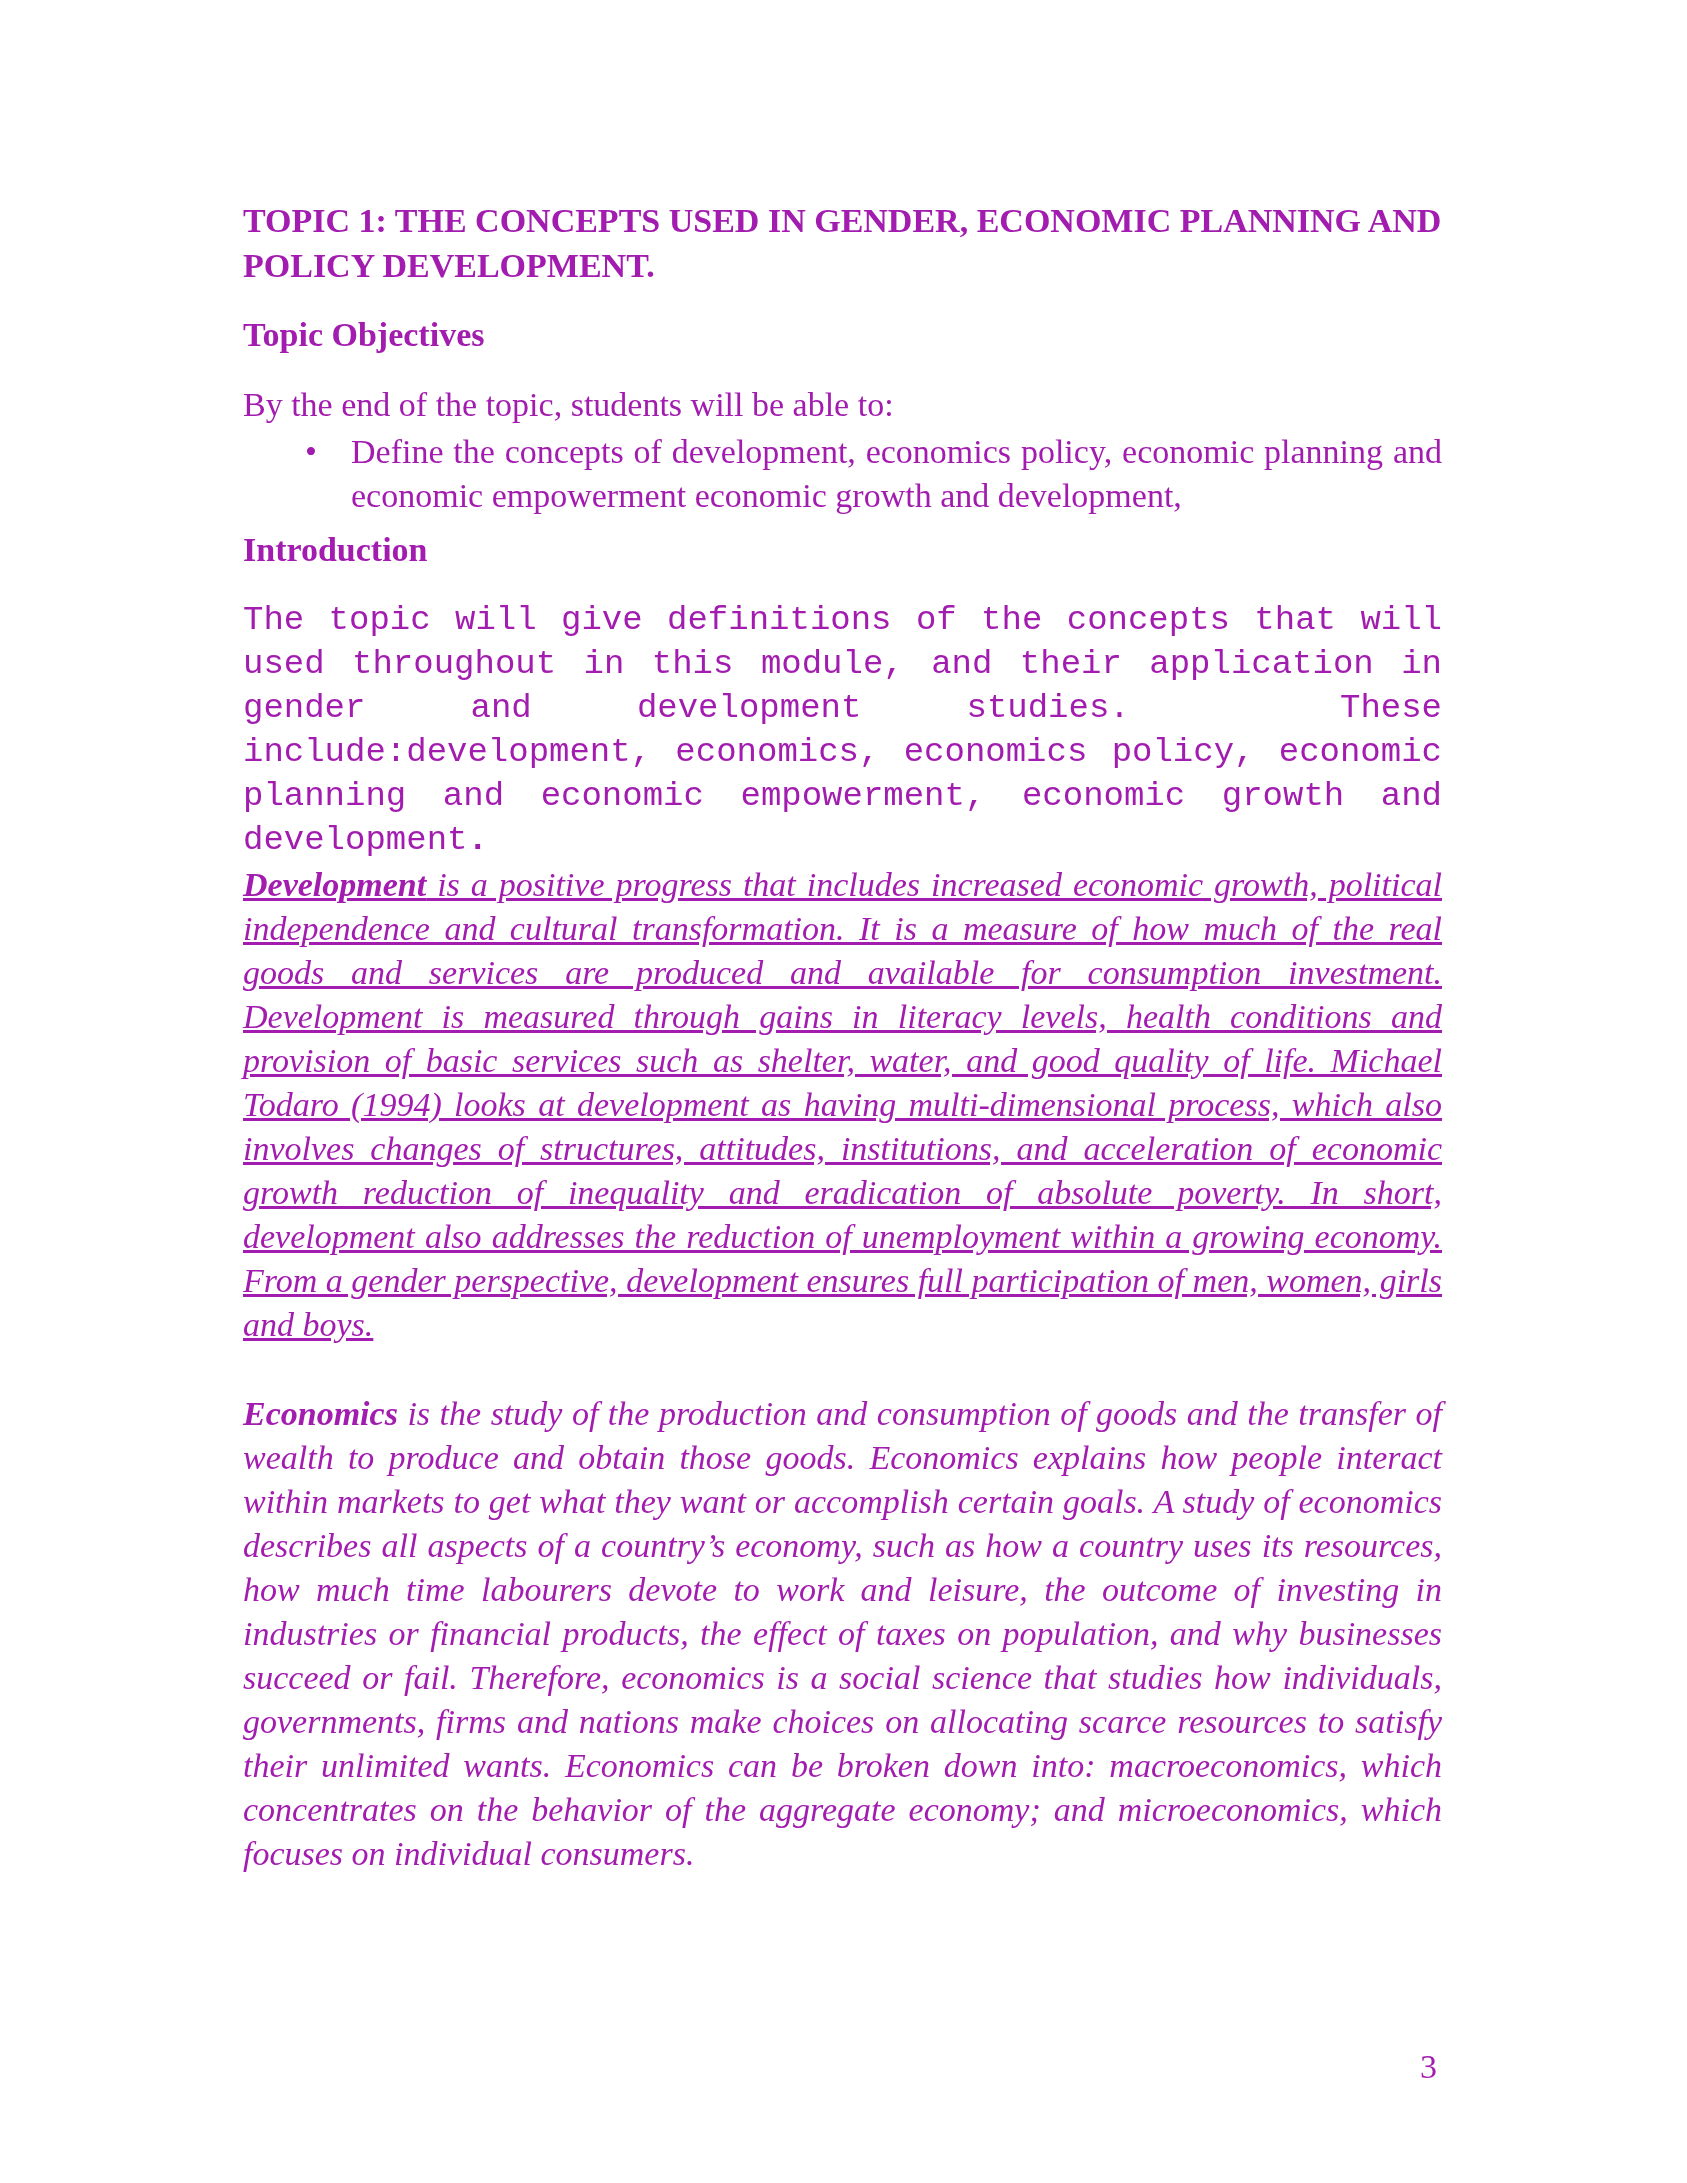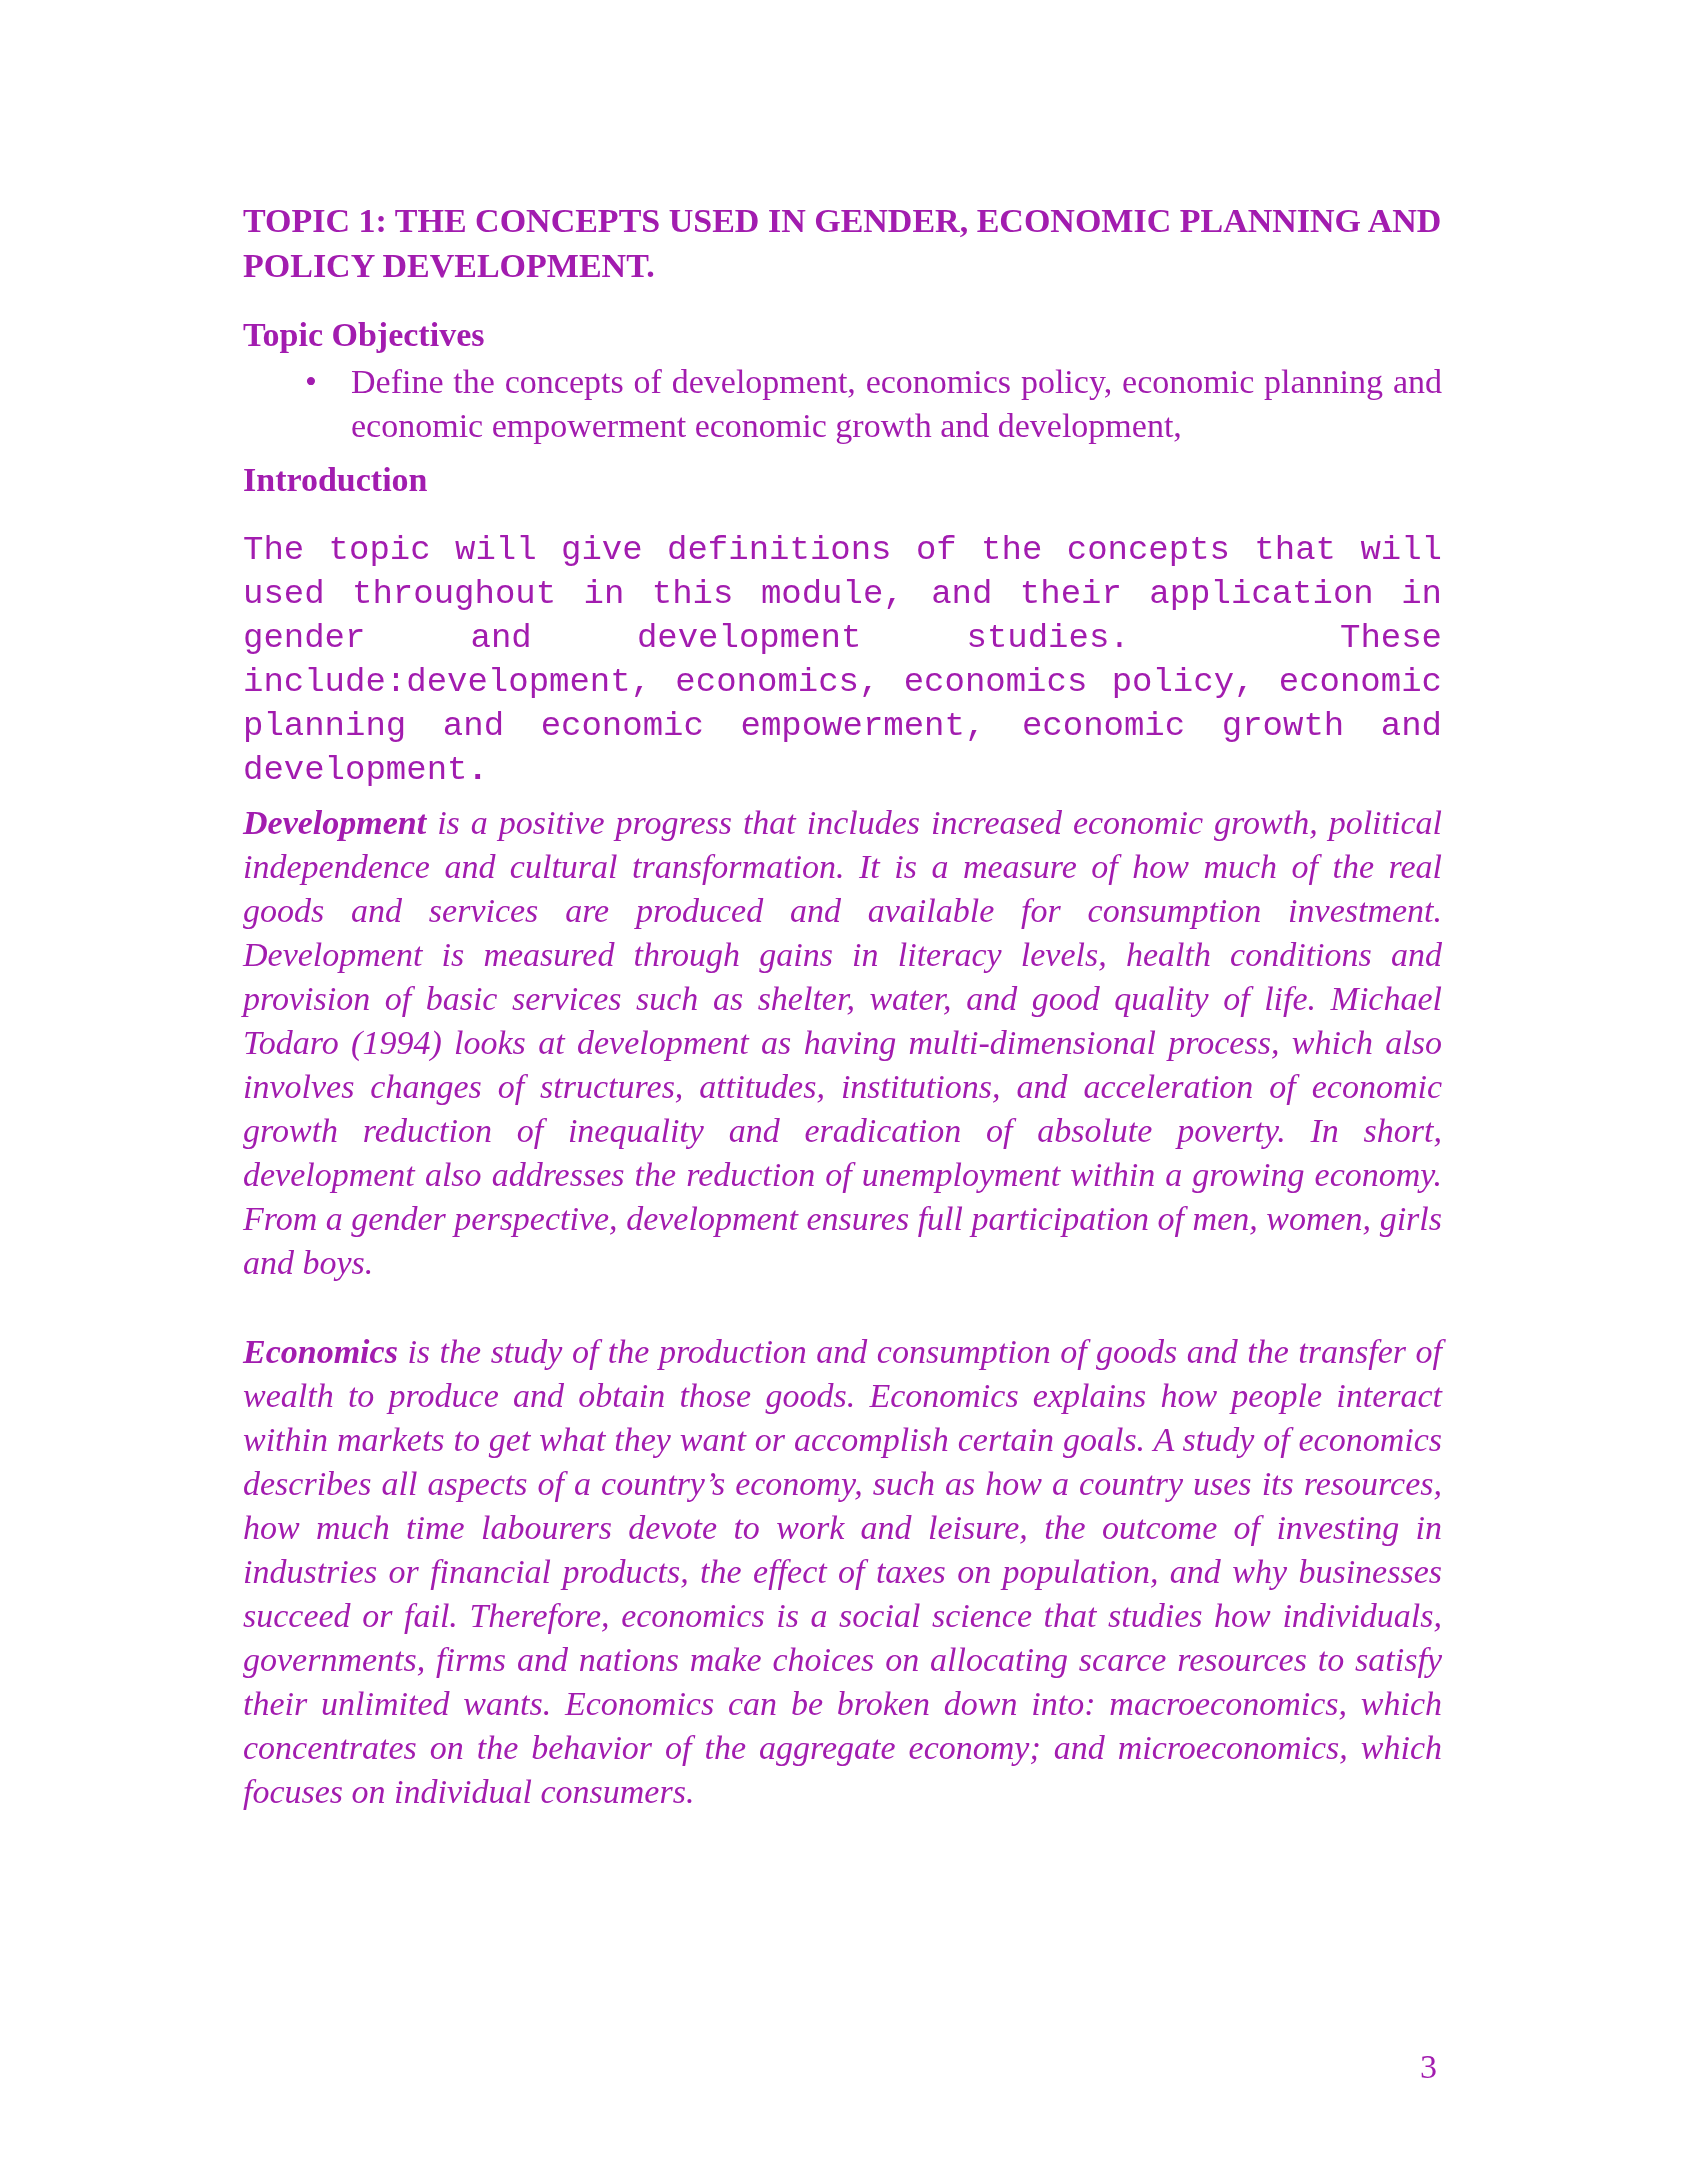--- a/index.html
+++ b/index.html
@@ -51,41 +51,42 @@
     text-align: justify;
   }
   .mt-introduction-heading { margin-top: 10px; }
   .mt-introduction-para { margin-top: 26px; font-family: Liberation Mono, monospace; }
   .mt-course-content { margin-top: 44px; }
   .mt-definitions-heading { margin-top: 46px; }
   .definition-para {
     font-style: italic;
     text-align: justify;
   }
-  .mt-development { margin-top: 9px; }
+  .mt-development { margin-top: 1px; text-decoration: underline; }
   .mt-economics { margin-top: 45px; }
   .term { font-weight: bold; }
   .bold { font-weight: bold; }
   .page-number {
     position: absolute;
     top: 2045px;
     right: 250px;
     line-height: 44px;
     text-align: right;
   }
 </style>
 </head>
 <body>
 
 <div class="page">
 
   <h1 class="doc-title">TOPIC 1: THE CONCEPTS USED IN GENDER, ECONOMIC PLANNING AND POLICY DEVELOPMENT.</h1>
 
   <h2 class="heading mt-objectives-heading">Topic Objectives</h2>
 
+  <p class="body-text mt-objectives-lead">By the end of the topic, students will be able to:</p>
 
   <ul class="objectives-list">
     <li class="objective">
       <span class="bullet-marker">•</span>
       <span class="objective-text">Define the concepts of development, economics policy, economic planning and economic empowerment economic growth and development,</span>
     </li>
   </ul>
 
   <h2 class="heading mt-introduction-heading">Introduction</h2>
 

